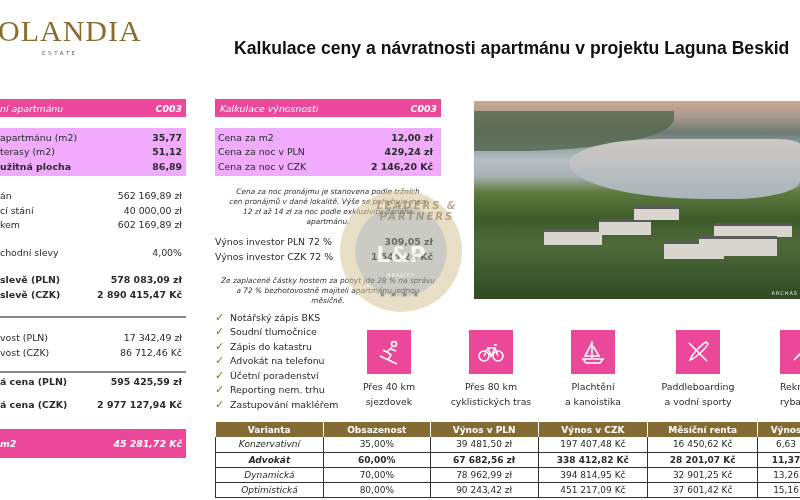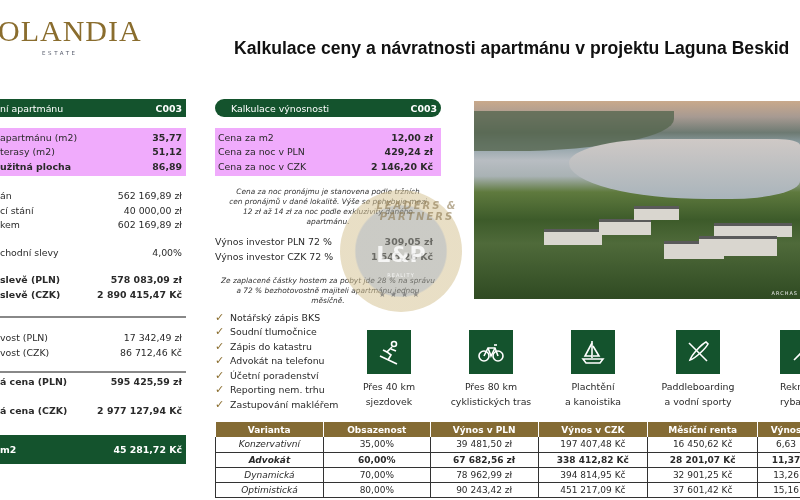--- a/index.html
+++ b/index.html
@@ -5,36 +5,36 @@
   * { box-sizing: border-box; margin: 0; padding: 0; }
   html, body { width: 800px; height: 500px; overflow: hidden; background: #ffffff; }
   body { font-family: "DejaVu Sans", "Liberation Sans", sans-serif; color: #2a2a2a; position: relative; }
 
   .logo { position: absolute; left: -2px; top: 16px; width: 160px; }
   .logo .brand { font-family: "Liberation Serif", "DejaVu Serif", serif; font-size: 30px; color: #8a6d2e; letter-spacing: 1px; line-height: 30px; }
   .logo .sub { font-size: 5.5px; letter-spacing: 2.6px; color: #555a6a; margin-left: 44px; margin-top: 4px; }
 
   .title { position: absolute; left: 234px; top: 38px; font-family: "Liberation Sans", sans-serif; font-weight: bold; font-size: 17.6px; color: #111; white-space: nowrap; }
 
-  .gold { background: #14532d; color: #fff; }
+  .gold { background: #ec4899; color: #fff; font-style: italic; }
 
   
   .left { position: absolute; left: 0; top: 99px; width: 186px; font-size: 9.5px; }
   .bar { height: 18px; display: flex; justify-content: space-between; align-items: center; padding: 0 4px 0 0; font-size: 9.4px; }
   .bar .k { padding-left: 0; }
   .bar .v { font-weight: bold; }
   .grey-block { background: #f0abfc; margin-top: 11px; padding: 2px 0; }
   .row { display: flex; justify-content: space-between; align-items: center; height: 14.5px; padding-right: 4px; font-size: 9.4px; }
   .row.b { font-weight: bold; justify-content: space-between; }
   .row .v { white-space: nowrap; }
   .sep { height: 2px; background: #888; width: 186px; margin: 0; }
 
   
   .mid { position: absolute; left: 215px; top: 99px; width: 226px; font-size: 9.4px; }
-  .mid .bar { padding: 0 4px 0 16px; border-radius: 9px; }
+  .mid .bar { padding: 0 4px 0 5px; }
   .mid .grey-block { padding: 2px 4px 2px 3px; }
   .note { font-style: italic; font-size: 7.4px; text-align: center; line-height: 10px; color: #333; }
 
   .checks { position: absolute; left: 215px; top: 310px; font-size: 9.4px; }
   .checks li { list-style: none; height: 14.5px; display: flex; align-items: center; }
   .checks .ck { color: #8a6d2e; font-size: 11px; width: 15px; font-weight: bold; }
 
   .photo { position: absolute; left: 474px; top: 101px; width: 326px; height: 198px; overflow: hidden;
            background: linear-gradient(180deg, #c9a98b 0%, #a79a92 8%, #6d7a72 16%, #8ea0a6 22%, #b8bdc2 30%, #a9b2b4 38%, #5f7a3e 46%, #3d5b2a 60%, #4f6a3a 72%, #2f4a22 100%); }
   .photo .lake { position: absolute; left: 95px; top: 38px; width: 231px; height: 60px; background: linear-gradient(180deg,#cfc9c6,#a9b4bb); border-radius: 40% 10% 30% 60%; }
@@ -125,21 +125,21 @@
     <div class="row">
         <span>vost (CZK)</span>
         <span class="v">86 712,46 Kč</span>
       </div>
   </div>
   <div class="sep" style="margin-top:11px"></div>
   <div class="row b" style="margin-top:2px">
       <span>á cena (PLN)</span>
       <span class="v">595 425,59 zł</span>
     </div>
-  <div class="row b" style="margin-top:14px">
+  <div class="row b" style="margin-top:8px">
       <span>á cena (CZK)</span>
       <span class="v">2 977 127,94 Kč</span>
     </div>
   <div class="bar gold" style="margin-top:17px; height:29px">
     <span class="k" style="font-weight:bold">m2</span>
     <span class="v">45 281,72 Kč</span>
   </div>
 </div>
 
 <div class="mid">

